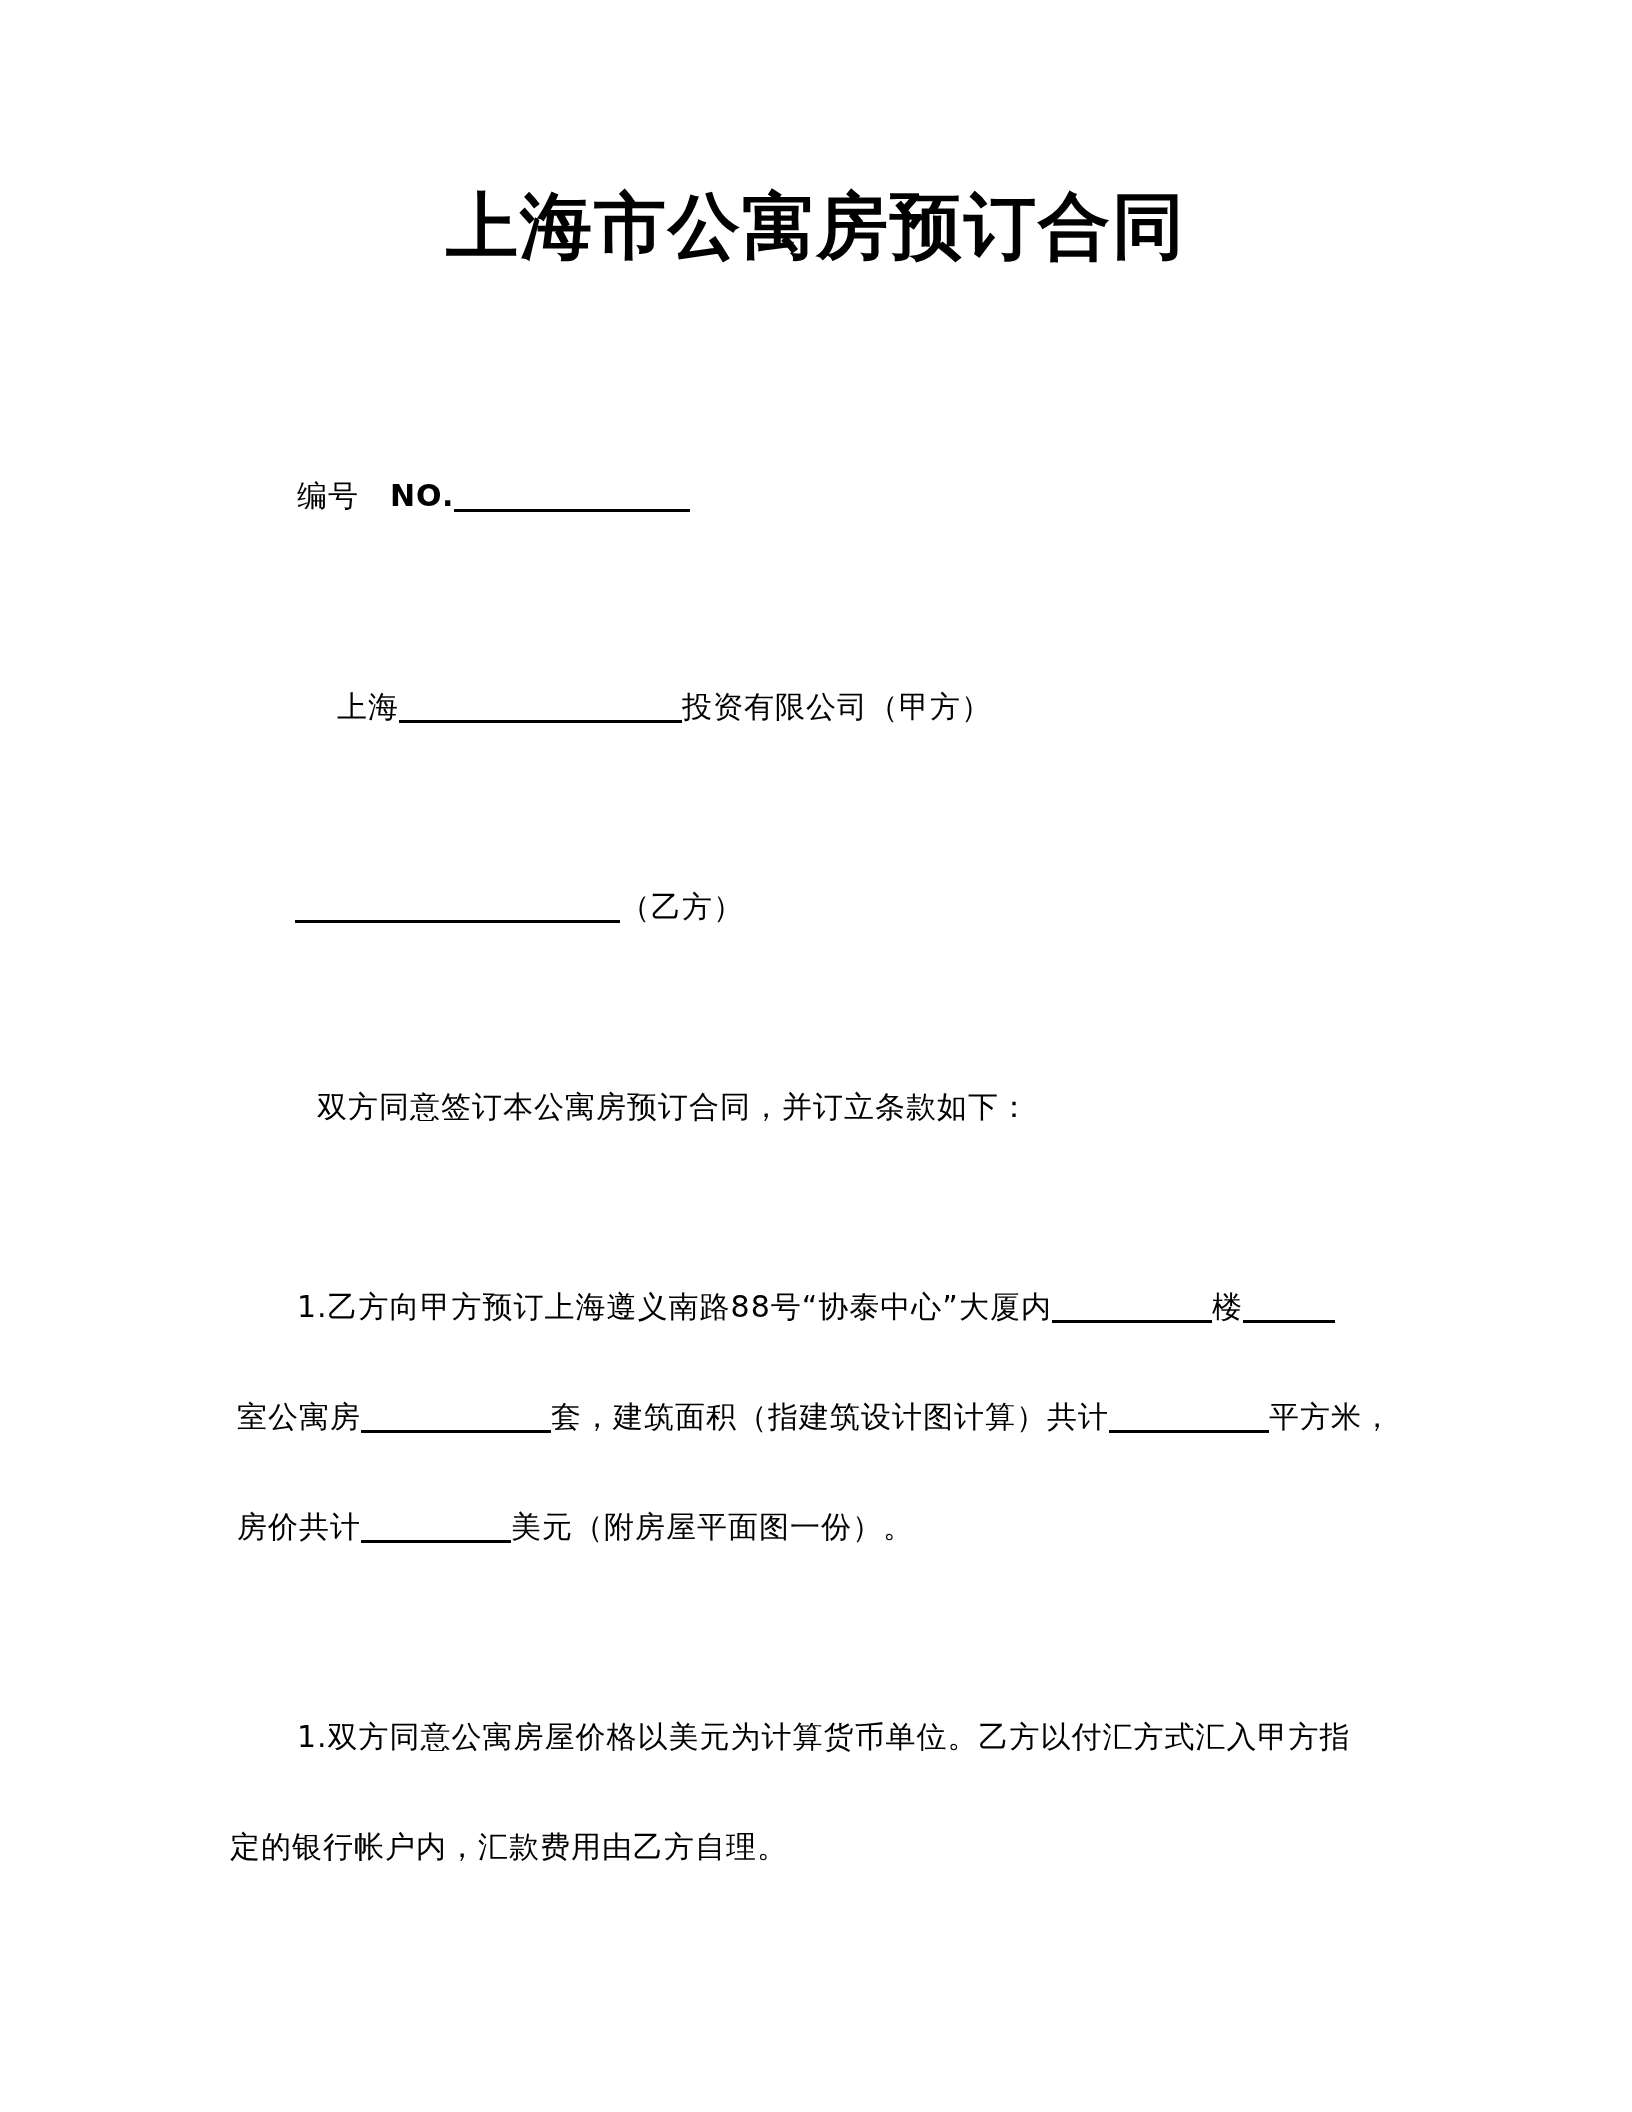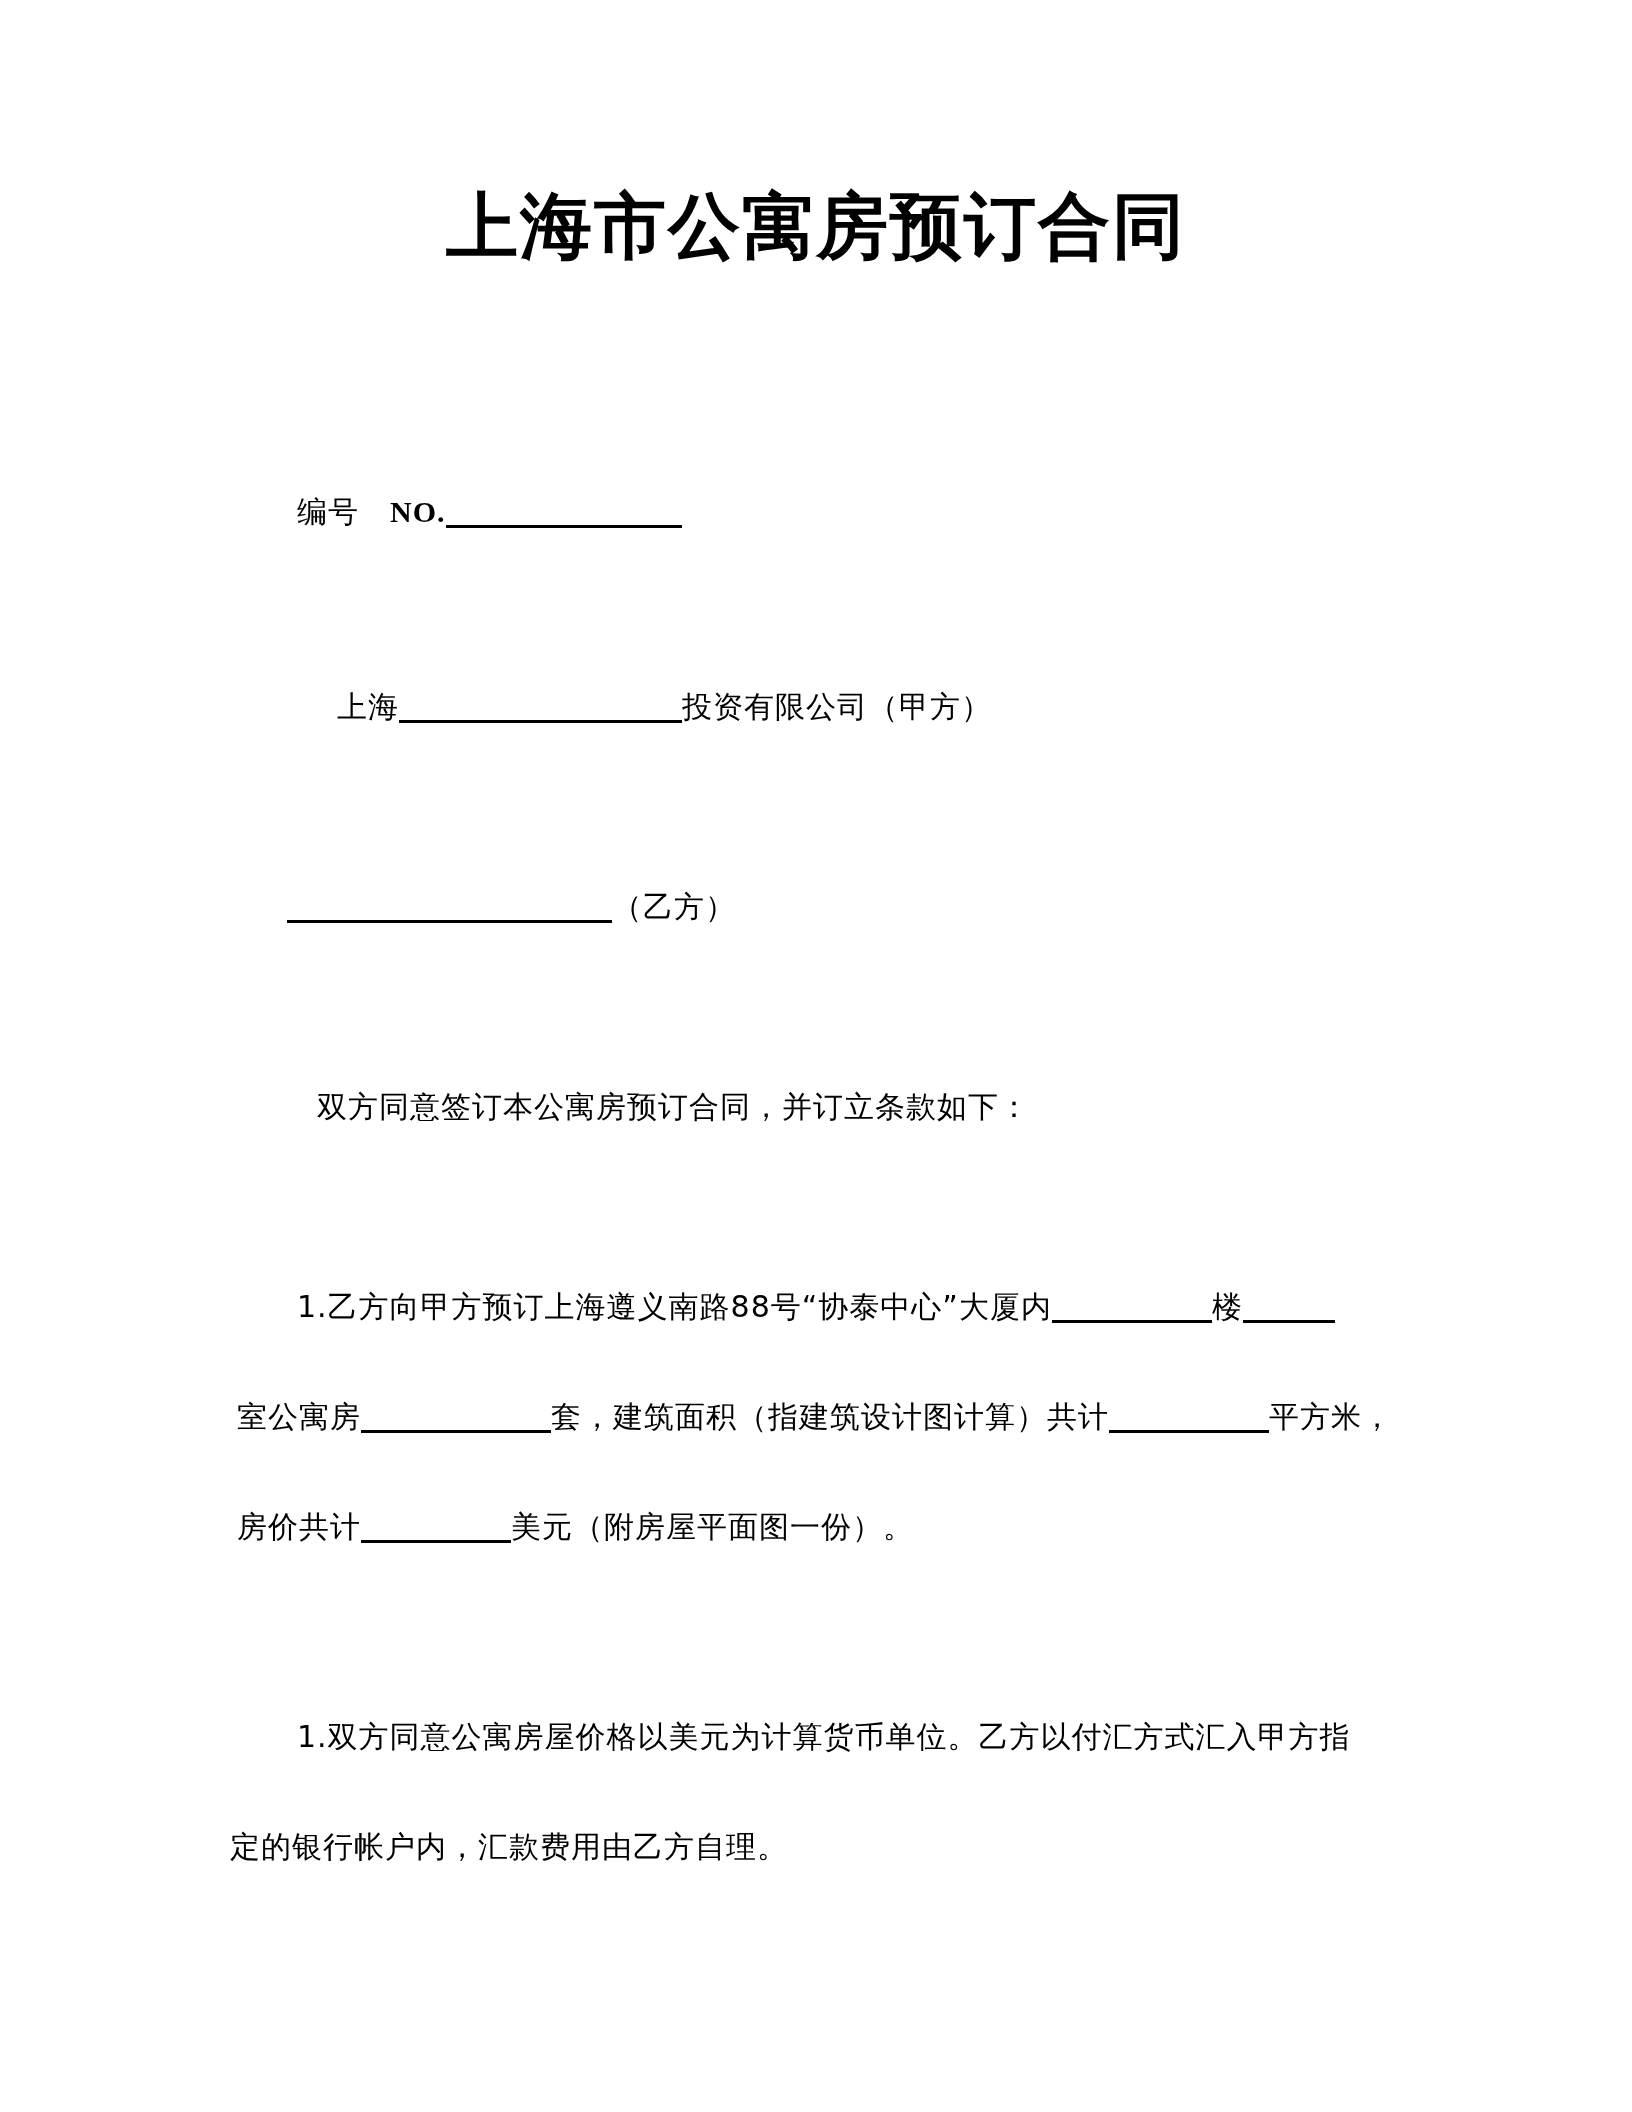--- a/index.html
+++ b/index.html
@@ -30,23 +30,23 @@
   }
   .para {
     position: absolute;
     font-size: 30px;
     line-height: 40px;
     white-space: nowrap;
     letter-spacing: 1px;
     font-weight: 400;
   }
   
-  #p-serial     { top: 492px;  left: 297px; font-family: Liberation Serif, serif; }
+  #p-serial     { top: 476px;  left: 297px; }
   #p-party-a    { top: 687px;  left: 297px; margin-left: 40px; }
-  #p-party-b    { top: 887px;  left: 287px; }
+  #p-party-b    { top: 887px;  left: 295px; }
   #p-agreement  { top: 1087px; left: 297px; margin-left: 20px; }
   #p-c1l1       { top: 1287px; left: 297px; }
   #p-c1l2       { top: 1397px; left: 237px; }
   #p-c1l3       { top: 1507px; left: 237px; }
   #p-c2l1       { top: 1717px; left: 297px; }
   #p-c2l2       { top: 1827px; left: 230px; }
 
   .seg { display: inline; }
   .seg-latin { font-weight: 700; }
   .blank {

